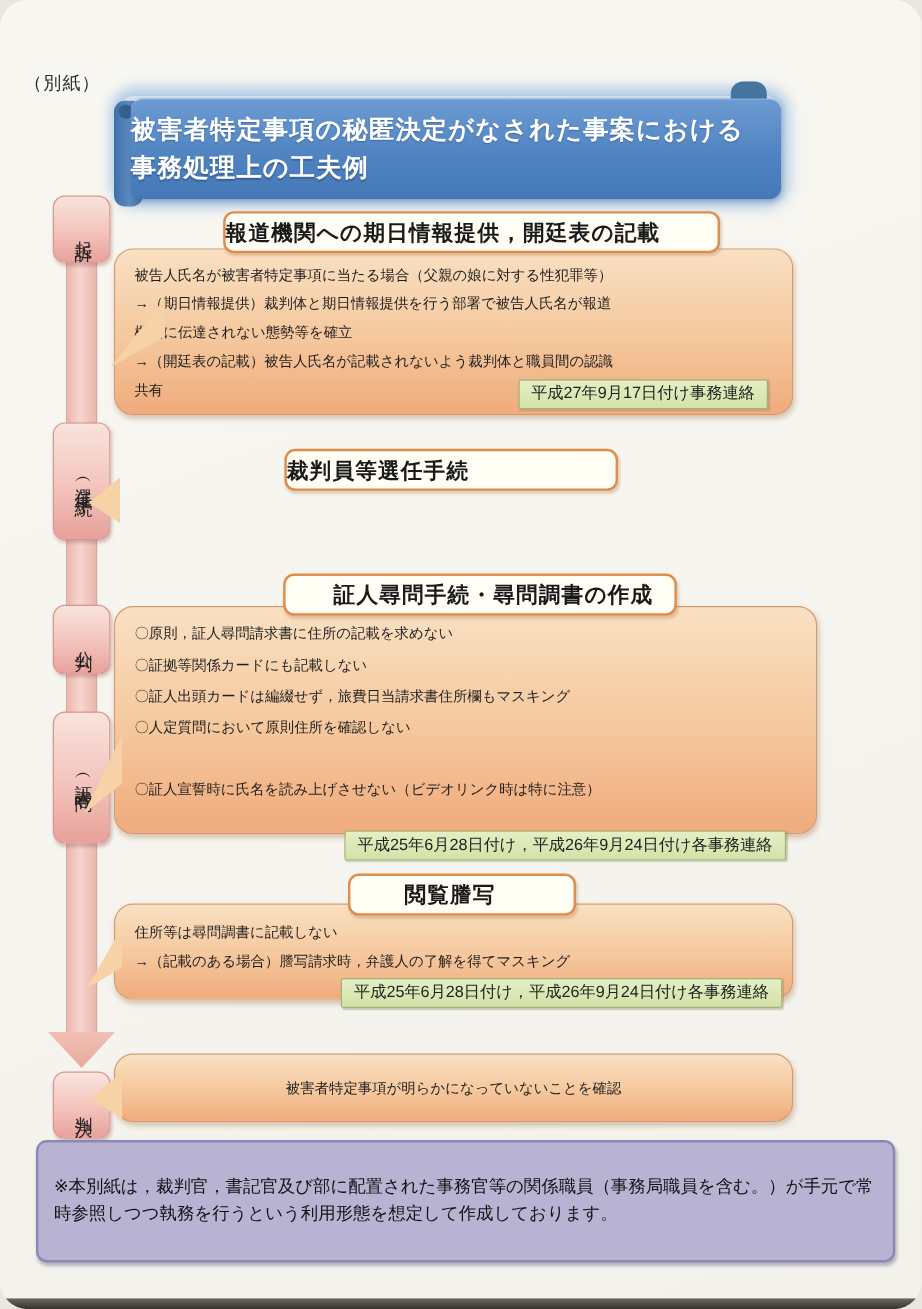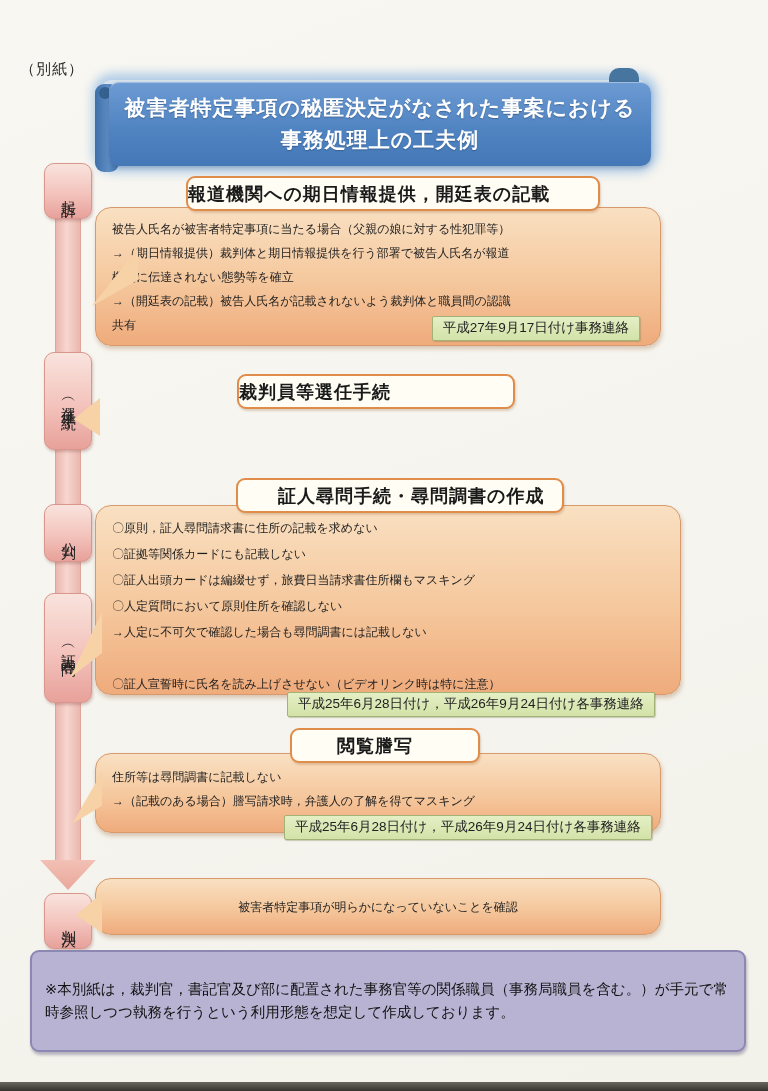--- a/index.html
+++ b/index.html
@@ -1,39 +1,40 @@
 <!DOCTYPE html>
 <html><head>
 <meta charset="utf-8">
 <style>
   * { margin:0; padding:0; box-sizing:border-box; }
   html,body { width:768px; }
   body { font-family:"Liberation Sans","DejaVu Sans",sans-serif; background:#e9e7e0; }
   .page {
     position:relative; width:768px; height:1091px; overflow:hidden;
     background:linear-gradient(160deg,#f8f7f2 0%,#f5f4ee 55%,#f2f1ea 100%);
+    border-radius:23px;
   }
   .scan-bottom { position:absolute; left:0; bottom:0; width:768px; height:9px;
     background:linear-gradient(#6a675f,#34322c); }
   .margin-label { position:absolute; left:20px; top:60px; font-family:"Liberation Serif","DejaVu Serif",serif;
     font-size:15px; color:#2b2b2b; letter-spacing:1px; }
 
   
   .banner-wrap { position:absolute; left:95px; top:72px; width:566px; height:100px; }
   .banner-glow { position:absolute; left:4px; top:8px; width:552px; height:86px; border-radius:14px;
     box-shadow:0 0 10px 7px rgba(168,199,229,.85); background:rgba(168,199,229,.4); }
   .banner-knob { position:absolute; right:22px; top:-4px; width:30px; height:40px; border-radius:10px;
     background:#46759f; }
   .banner-roll { position:absolute; left:0; top:12px; width:24px; height:88px; border-radius:9px;
     background:linear-gradient(90deg,#3f6fa8,#5d8cc4 55%,#3f6fa8); }
   .banner-roll::before { content:""; position:absolute; left:4px; top:3px; width:12px; height:12px;
     border-radius:50%; background:#35618f; }
   .banner-main { position:absolute; left:14px; top:10px; width:542px; height:84px; border-radius:10px;
     background:linear-gradient(#6d9bd3 0%,#4e82c0 60%,#4478b6 100%);
-    display:flex; flex-direction:column; align-items:center; justify-content:center; gap:4px;
+    display:flex; flex-direction:column; align-items:flex-start; justify-content:center; gap:4px;
     box-shadow:inset 0 1px 0 rgba(255,255,255,.35), 0 2px 4px rgba(60,90,130,.35); }
   .banner-line { color:#ffffff; font-weight:bold; font-size:21px; letter-spacing:1px;
     text-shadow:0 1px 1px rgba(40,70,110,.5); white-space:nowrap; }
 
   
   .flow-band { position:absolute; left:55px; top:195px; width:26px; height:668px;
     background:linear-gradient(90deg,#eab7ae,#f7d6cf 45%,#eab7ae);
     border-left:1px solid #dfa59b; border-right:1px solid #dfa59b; }
   .flow-arrowhead { position:absolute; left:40px; top:860px; width:56px; height:30px;
     background:linear-gradient(#f2c0b5,#e9a89b);
@@ -123,21 +124,20 @@
   <div class="sec-header" style="left:237px; top:374px; width:278px; height:35px;">
     <span>裁判員等選任手続</span>
   </div>
 
   <div class="tail" style="left:70px; top:612px; width:32px; height:66px; clip-path:polygon(100% 0,0 100%,100% 62%);"></div>
   <div class="sec-body tall" style="left:95px; top:505px; width:586px; height:190px; z-index:4;">
     <div class="line">〇原則，証人尋問請求書に住所の記載を求めない</div>
     <div class="line">〇証拠等関係カードにも記載しない</div>
     <div class="line">〇証人出頭カードは編綴せず，旅費日当請求書住所欄もマスキング</div>
     <div class="line">〇人定質問において原則住所を確認しない</div>
-    <div class="line">→人定に不可欠で確認した場合も尋問調書には記載しない</div>
     <div class="line"></div>
     <div class="line">〇証人宣誓時に氏名を読み上げさせない（ビデオリンク時は特に注意）</div>
   </div>
   <div class="sec-header" style="left:236px; top:478px; width:328px; height:35px;padding-left:40px;">
     <span>証人尋問手続・尋問調書の作成</span>
   </div>
   <div class="date-tag" style="left:287px; top:692px;">平成25年6月28日付け，平成26年9月24日付け各事務連絡</div>
 
   <div class="tail" style="left:72px; top:772px; width:30px; height:52px; clip-path:polygon(100% 0,0 100%,100% 65%);"></div>
   <div class="sec-body" style="left:95px; top:753px; width:566px; height:80px; z-index:4; padding-top:11px;">

